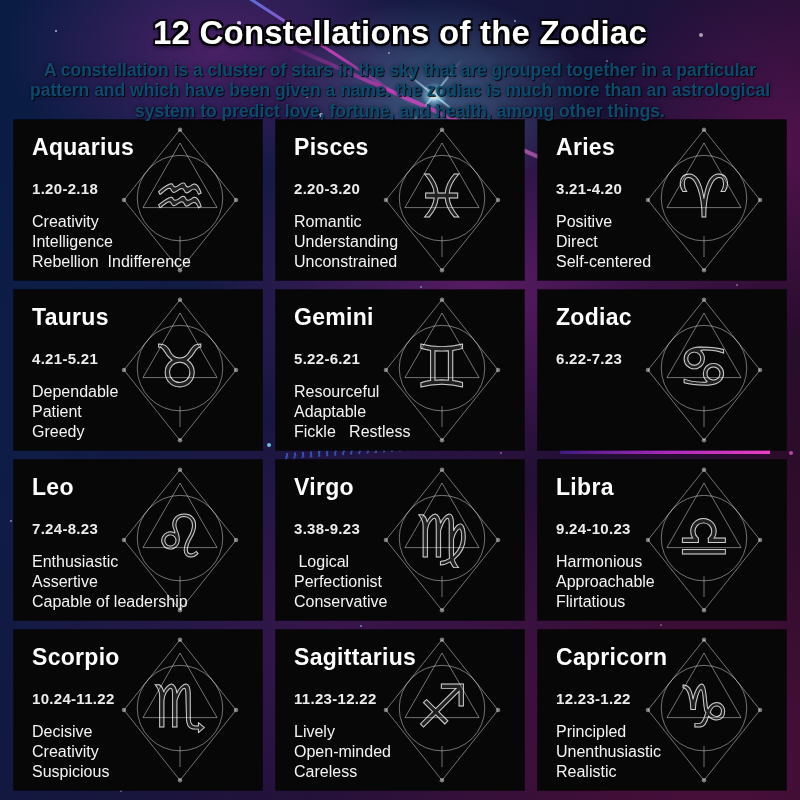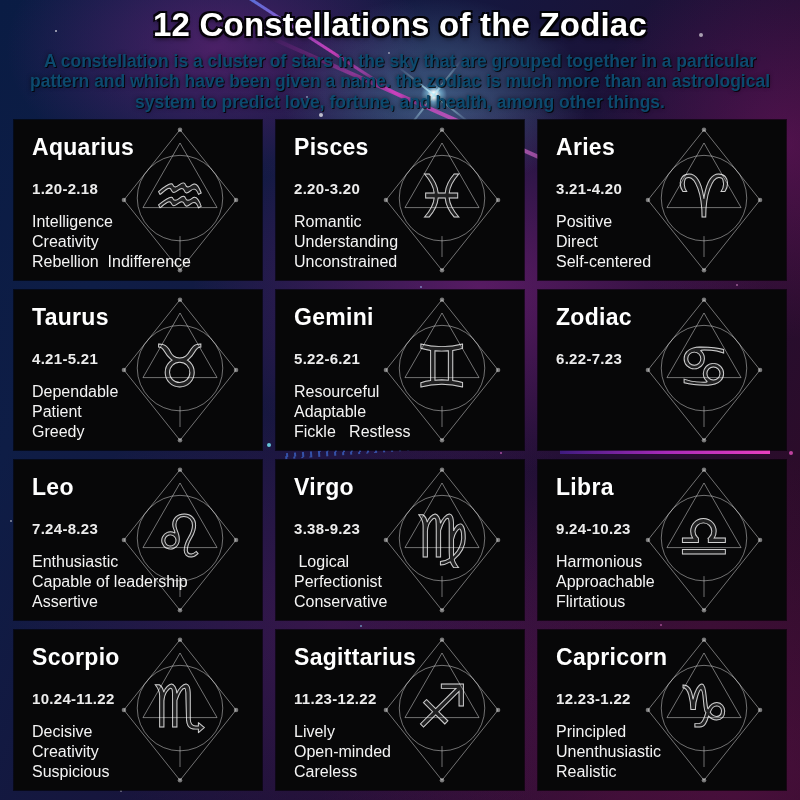--- a/index.html
+++ b/index.html
@@ -36,21 +36,21 @@
   .streak{position:absolute;z-index:0;filter:blur(.6px);}
   .streak.s1{left:120px;top:20px;width:330px;height:3px;transform:rotate(33deg);
     background:linear-gradient(90deg,transparent,rgba(80,140,255,.8),rgba(255,70,220,.7),transparent);}
   .streak.s2{left:250px;top:120px;width:420px;height:4px;transform:rotate(24deg);
     background:linear-gradient(90deg,transparent,rgba(255,60,215,.65),rgba(255,120,235,.55),transparent);}
   .streak.s3{left:280px;top:448px;width:160px;height:6px;transform:rotate(-4deg);
     background:repeating-linear-gradient(100deg,transparent 0 6px,rgba(70,130,255,.55) 6px 8px);}
   .streak.s4{left:560px;top:449px;width:210px;height:5px;
     background:linear-gradient(90deg,rgba(90,40,200,.5),rgba(200,50,220,.8),rgba(255,70,210,.9));}
   header{position:relative;z-index:2;text-align:center;padding-top:6px;}
-  h1{margin:0;font-size:33px;font-weight:800;letter-spacing:.2px;color:#fff;
+  h1{margin:8px;font-size:33px;font-weight:800;letter-spacing:.2px;color:#fff;
      text-shadow:-2px -2px 0 rgba(0,0,0,.85),2px -2px 0 rgba(0,0,0,.85),-2px 2px 0 rgba(0,0,0,.85),2px 2px 0 rgba(0,0,0,.85),0 3px 4px rgba(0,0,0,.6);}
   .desc{margin:7px auto 0;width:752px;font-size:17.5px;line-height:1.17;font-weight:600;color:#0c4a6e;
      text-shadow:1px 1px 0 rgba(0,0,0,.8),0 0 4px rgba(0,0,0,.6);}
   .grid{position:absolute;left:14px;top:120px;z-index:1;display:grid;
      grid-template-columns:repeat(3,248px);grid-auto-rows:160px;column-gap:14px;row-gap:10px;border-radius:28px;}
   .card{position:relative;background:#070708;overflow:hidden;box-shadow:0 0 0 1px rgba(0,0,0,.6);}
   .card h2{margin:0;position:absolute;left:18px;top:14px;font-size:23px;font-weight:800;letter-spacing:.3px;color:#fff;z-index:2;}
   .dates{position:absolute;left:18px;top:60px;font-size:15px;font-weight:600;color:#ececec;letter-spacing:.3px;z-index:2;}
   .traits{position:absolute;left:18px;top:92px;font-size:16px;line-height:1.25;font-weight:500;color:#f4f4f4;z-index:2;}
   .art{position:absolute;right:8px;top:4px;width:148px;height:152px;z-index:1;}
@@ -72,22 +72,22 @@
 <header>
   <h1>12 Constellations of the Zodiac</h1>
   <p class="desc">A constellation is a cluster of stars in the sky that are grouped together in a particular pattern and which have been given a name. the zodiac is much more than an astrological system to predict love, fortune, and health, among other things.</p>
 </header>
 
 <main class="grid" id="grid">
   <section class="card">
     <h2>Aquarius</h2>
     <div class="dates">1.20-2.18</div>
     <div class="traits">
+      <div>Creativity</div>
       <div>Intelligence</div>
-      <div>Creativity</div>
       <div>Rebellion &nbsp;Indifference</div>
     </div>
     <svg class="art" viewBox="0 0 130 160">
       <g class="geo">
         <polygon points="65,6 124,80 65,154 6,80"></polygon>
         <circle cx="65" cy="78" r="45"></circle>
         <polygon points="65,20 104,88 26,88"></polygon>
         <line x1="65" y1="118" x2="65" y2="140"></line>
         <circle class="dot" cx="65" cy="6" r="2.4"></circle>
         <circle class="dot" cx="65" cy="154" r="2.4"></circle>
@@ -206,22 +206,22 @@
       </g>
       <text class="glyph" x="65" y="98">♋</text>
     </svg>
   </section>
 
   <section class="card">
     <h2>Leo</h2>
     <div class="dates">7.24-8.23</div>
     <div class="traits">
       <div>Enthusiastic</div>
+      <div>Assertive</div>
       <div>Capable of leadership</div>
-      <div>Assertive</div>
     </div>
     <svg class="art" viewBox="0 0 130 160">
       <g class="geo">
         <polygon points="65,6 124,80 65,154 6,80"></polygon>
         <circle cx="65" cy="78" r="45"></circle>
         <polygon points="65,20 104,88 26,88"></polygon>
         <line x1="65" y1="118" x2="65" y2="140"></line>
         <circle class="dot" cx="65" cy="6" r="2.4"></circle>
         <circle class="dot" cx="65" cy="154" r="2.4"></circle>
         <circle class="dot" cx="6" cy="80" r="2.4"></circle>

